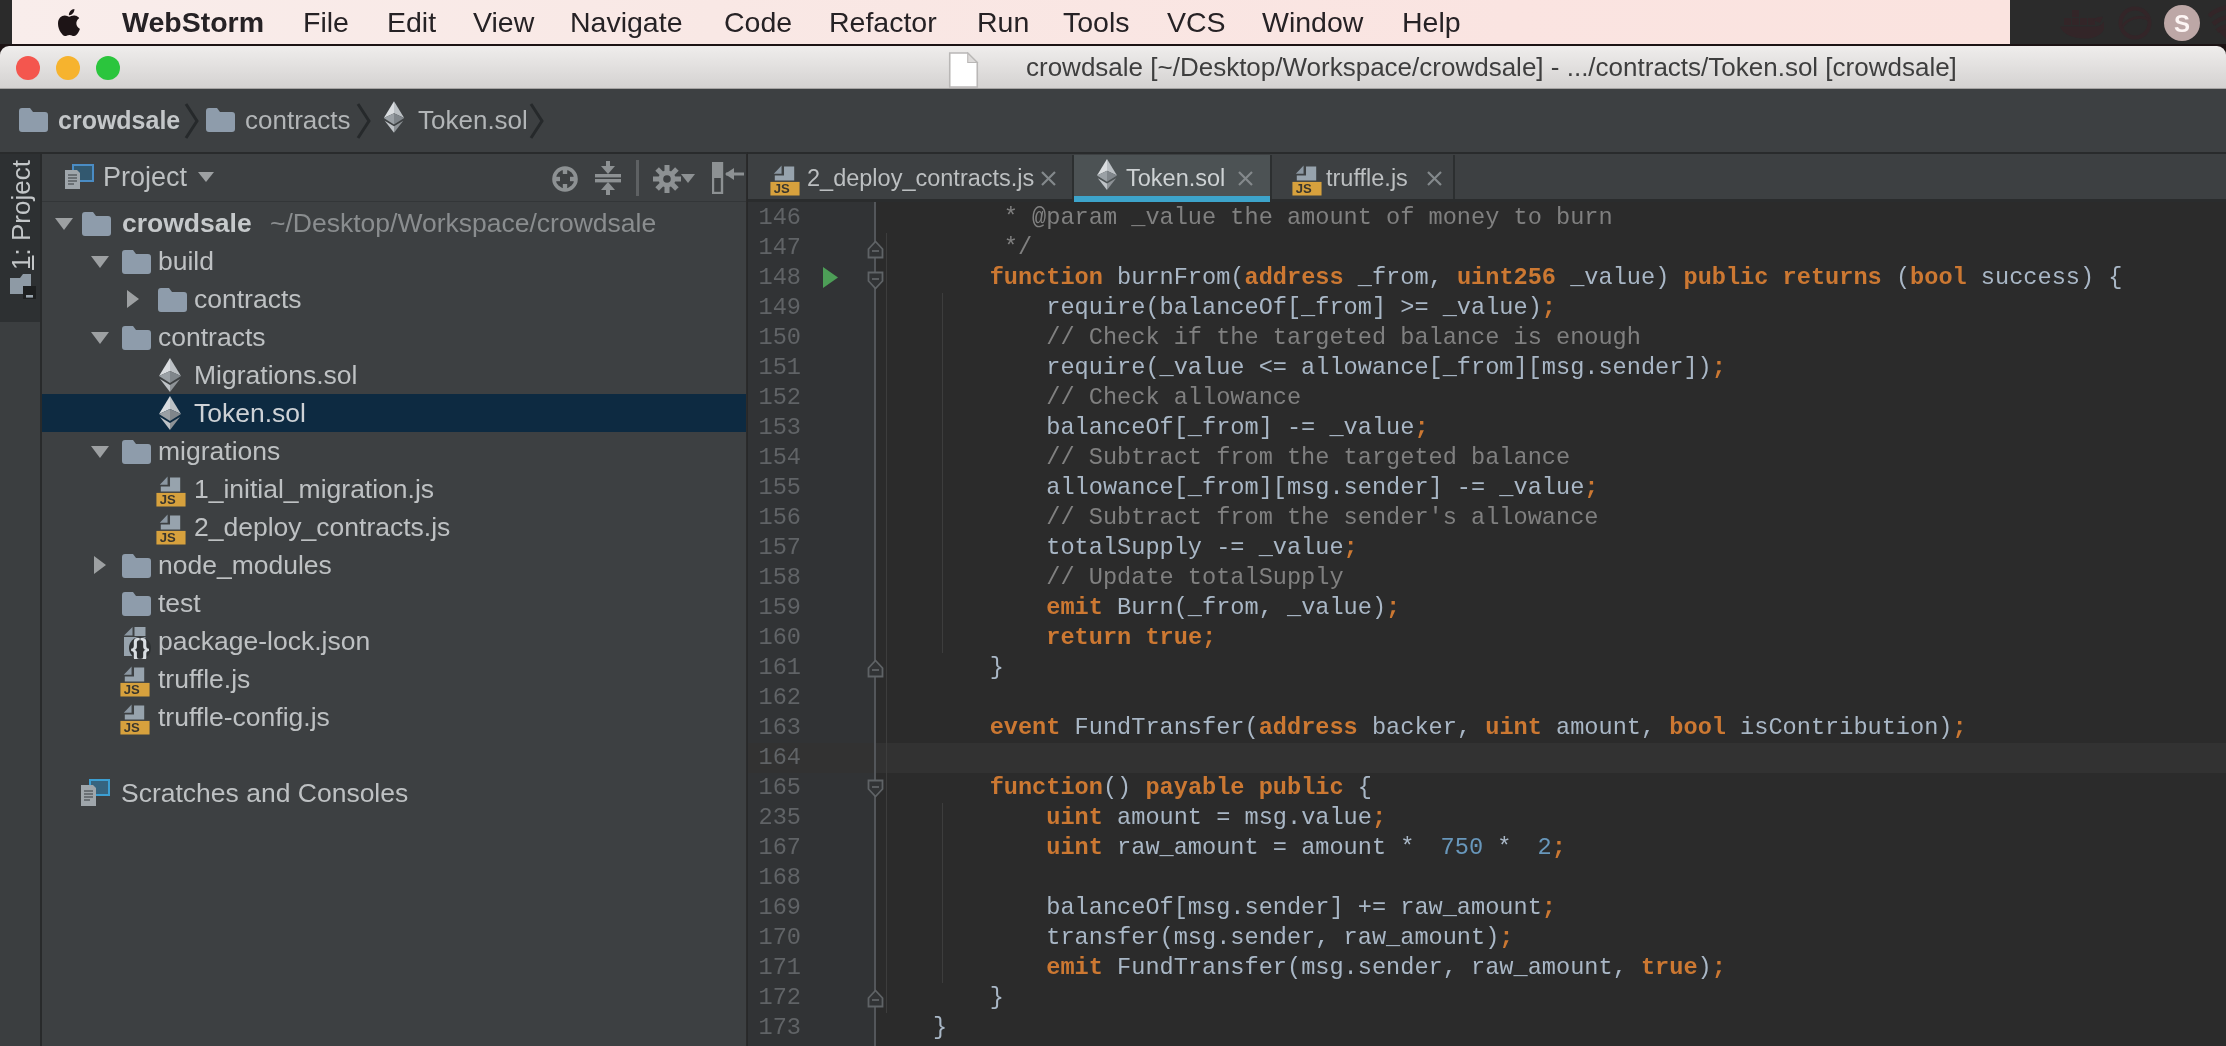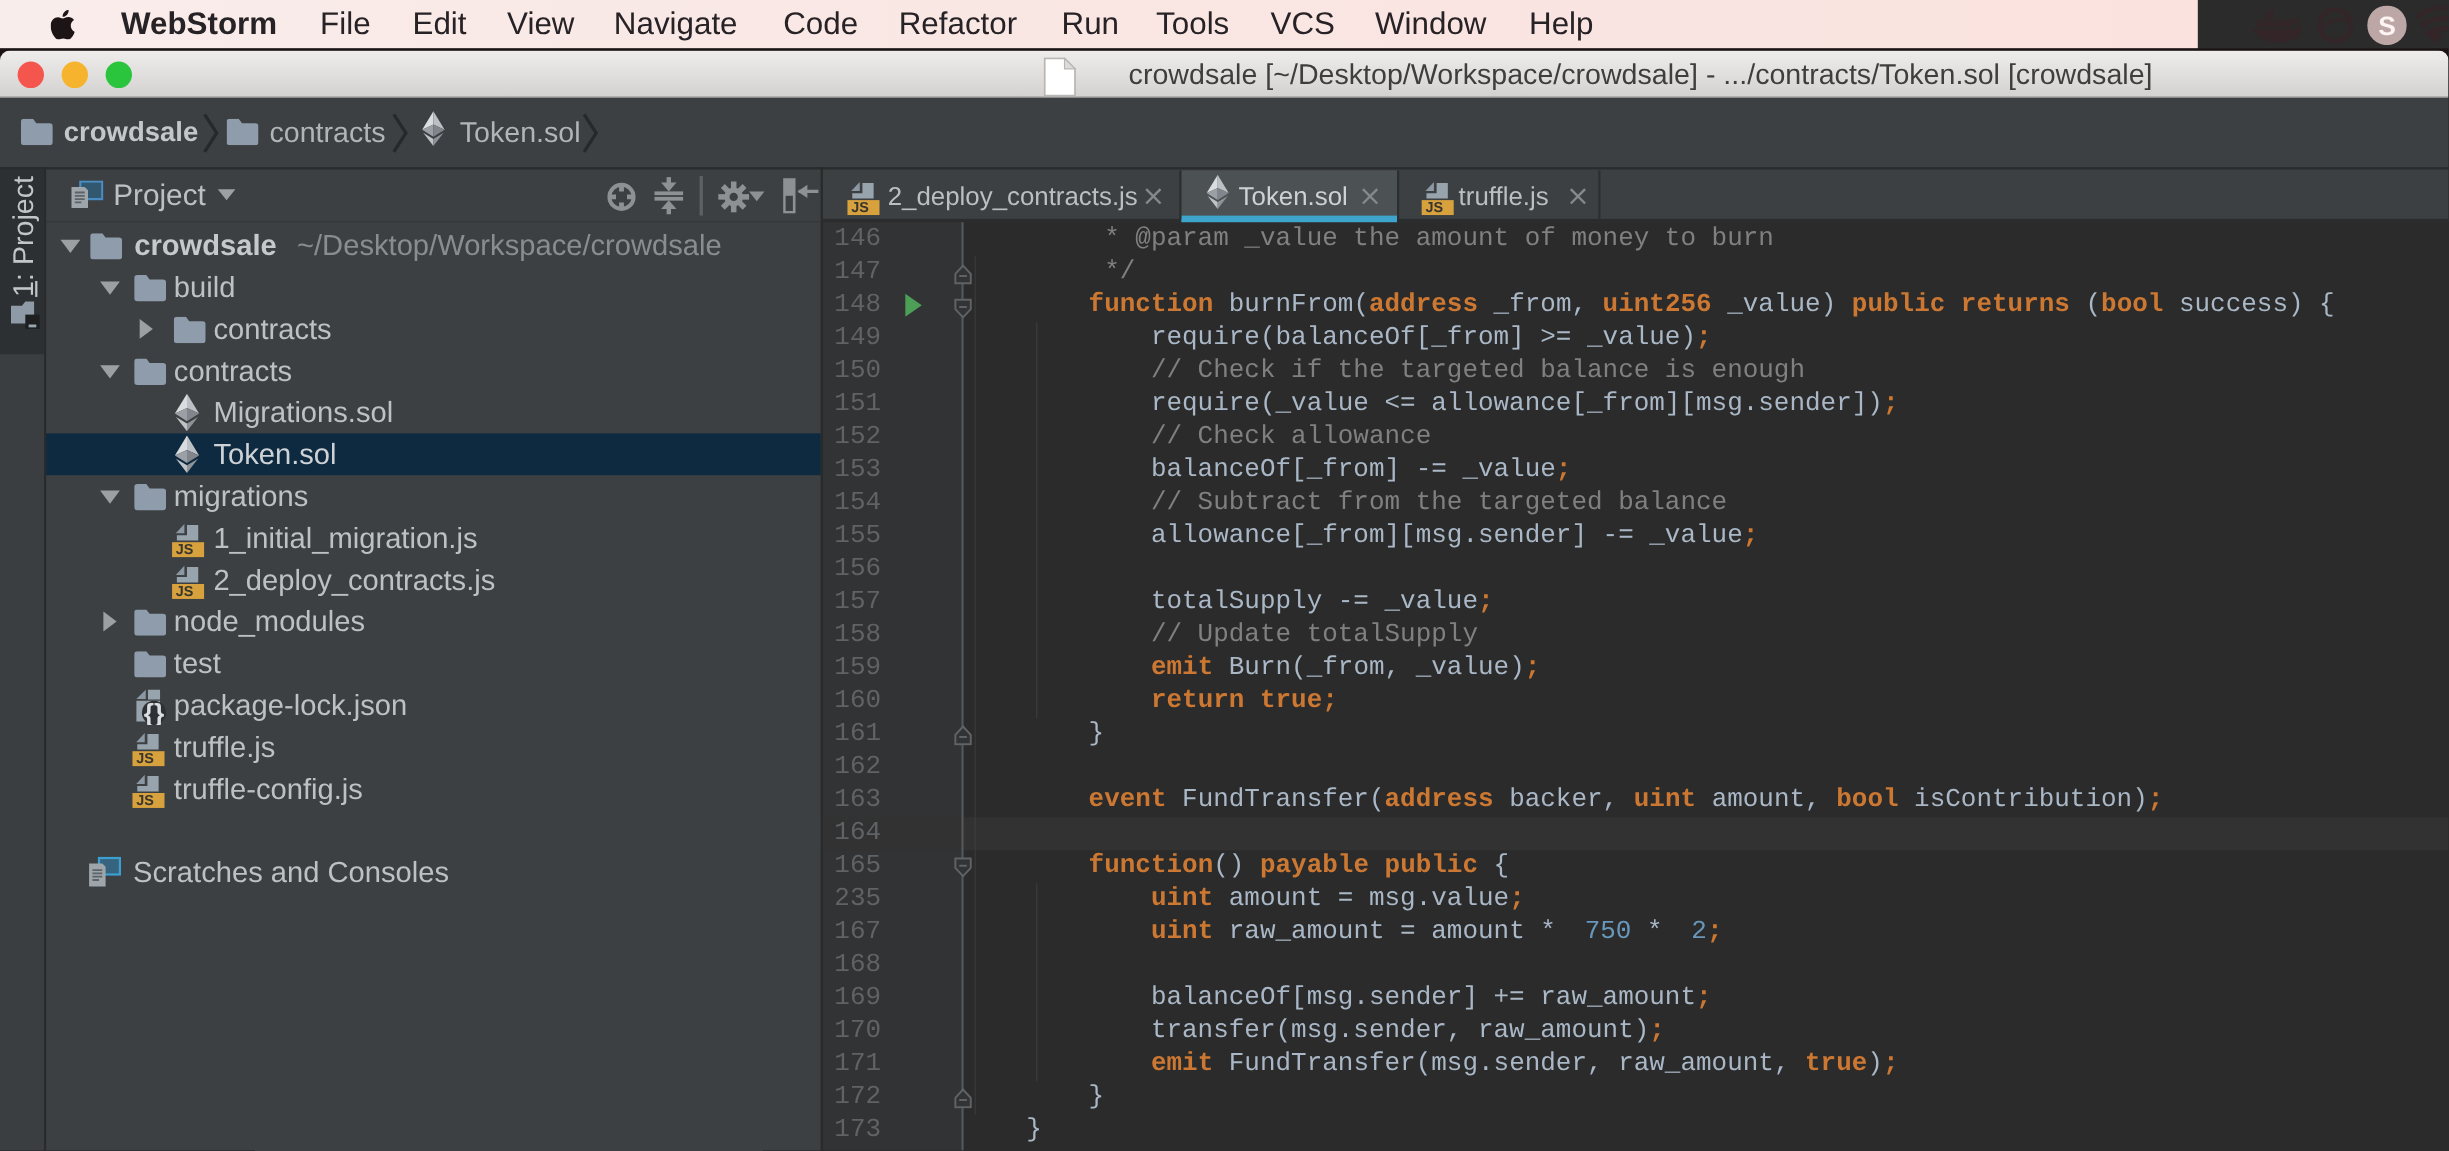--- a/index.html
+++ b/index.html
@@ -2,21 +2,21 @@
 <html><head>
 <meta charset="utf-8">
 <style>
   * { margin:0; padding:0; box-sizing:border-box; }
   html,body { width:2226px; height:1046px; overflow:hidden; background:#2b2b2b;
     font-family:"Liberation Sans", sans-serif; }
   .abs { position:absolute; }
   #stage { position:relative; width:2226px; height:1046px; }
 
   
-  #menubar { left:0; top:0; width:1998px; height:44px;
+  #menubar { left:12px; top:0; width:1998px; height:44px;
     background:linear-gradient(90deg,#f9edeb 0%,#f9e8e5 35%,#fae4e1 75%,#fae3df 100%);
     color:#262225; font-size:28.5px; }
   #menubar span.mi { position:absolute; top:0; line-height:44px; }
   #blackline { left:0; top:44px; width:2226px; height:10px; background:#1c1314; }
 
   
   #titlebar { left:0; top:46px; width:2226px; height:43px; border-radius:9px 9px 0 0;
     background:linear-gradient(#efedec 0%,#e3e1e0 45%,#d4d2d1 100%);
     border-bottom:1px solid #a5a3a2; }
   .tl { position:absolute; top:56px; width:24px; height:24px; border-radius:50%; }
@@ -432,20 +432,21 @@
   <div class="cl" style="top:353px">        require(_value &lt;= allowance[_from][msg.sender])<b>;</b></div>
   <div class="lnum" style="top:383px">152</div>
   <div class="cl" style="top:383px"><i>        // Check allowance</i></div>
   <div class="lnum" style="top:413px">153</div>
   <div class="cl" style="top:413px">        balanceOf[_from] -= _value<b>;</b></div>
   <div class="lnum" style="top:443px">154</div>
   <div class="cl" style="top:443px"><i>        // Subtract from the targeted balance</i></div>
   <div class="lnum" style="top:473px">155</div>
   <div class="cl" style="top:473px">        allowance[_from][msg.sender] -= _value<b>;</b></div>
   <div class="lnum" style="top:503px">156</div>
+  <div class="cl" style="top:503px"><i>        // Subtract from the sender's allowance</i></div>
   <div class="lnum" style="top:533px">157</div>
   <div class="cl" style="top:533px">        totalSupply -= _value<b>;</b></div>
   <div class="lnum" style="top:563px">158</div>
   <div class="cl" style="top:563px"><i>        // Update totalSupply</i></div>
   <div class="lnum" style="top:593px">159</div>
   <div class="cl" style="top:593px">        <b>emit</b> Burn(_from, _value)<b>;</b></div>
   <div class="lnum" style="top:623px">160</div>
   <div class="cl" style="top:623px">        <b>return</b> <b>true;</b></div>
   <div class="lnum" style="top:653px">161</div>
   <div class="cl" style="top:653px">    }</div>

